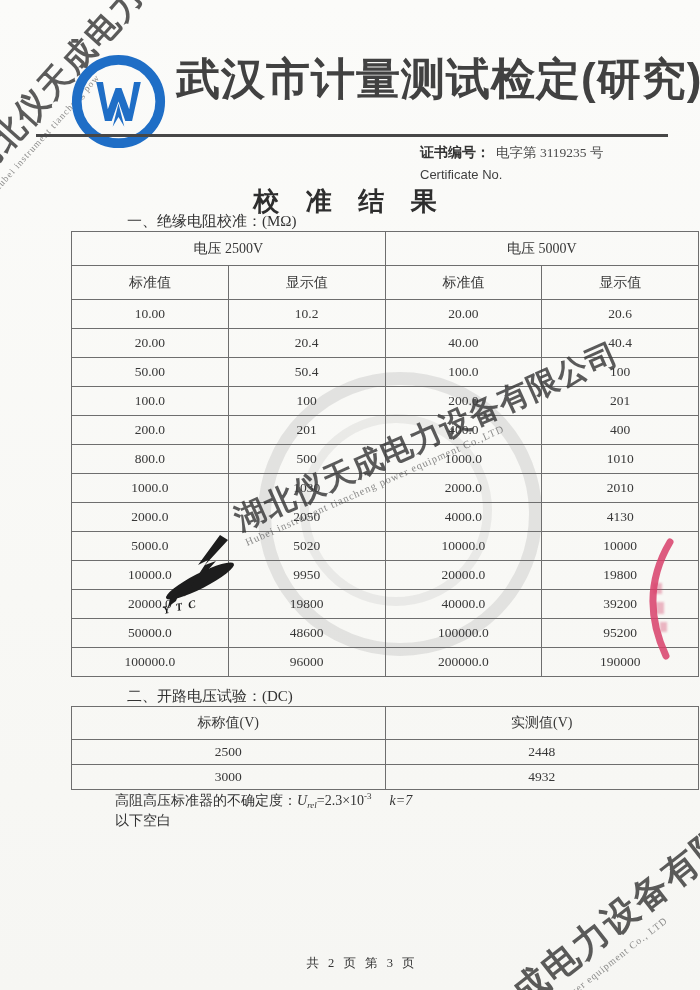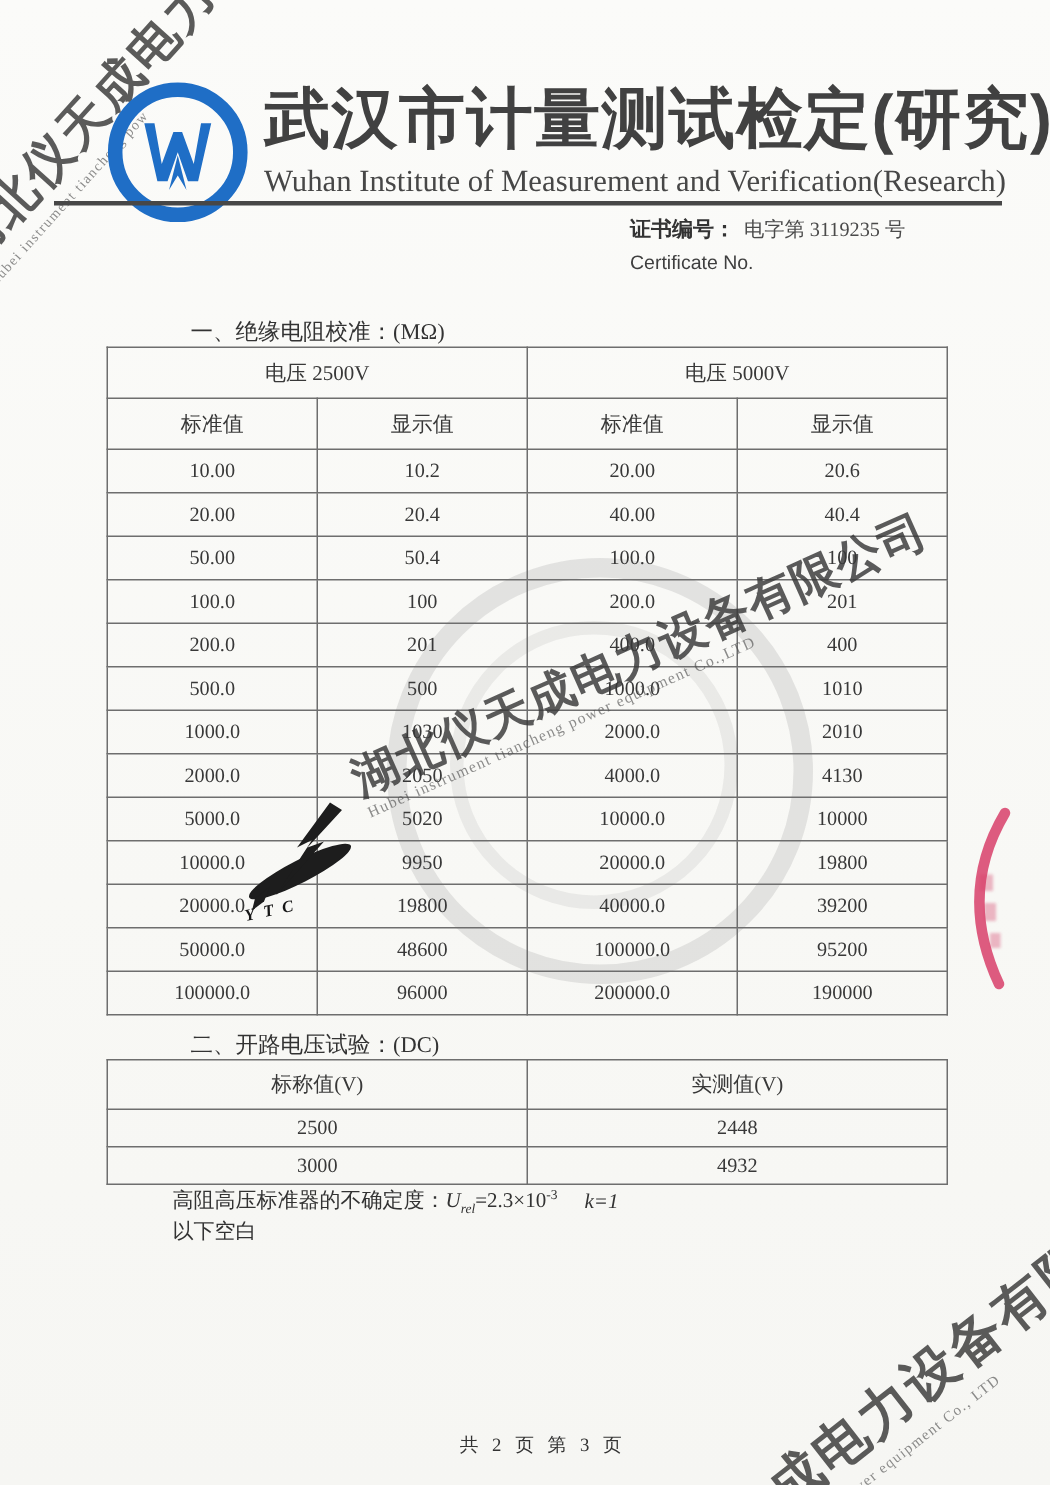--- a/index.html
+++ b/index.html
@@ -33,21 +33,21 @@
   .doc-title {
     position:absolute; left:0; top:184px; width:700px; text-align:center;
     font-size:26px; font-weight:700; letter-spacing:10px; color:#2e2e2e;
   }
   .sec-heading { position:absolute; left:115px; font-size:15px; color:#333; white-space:nowrap;margin-left:12px; }
   #sec1-heading { top:212px; }
   #sec2-heading { top:687px; }
 
   
   table { border-collapse:collapse; table-layout:fixed; background:transparent; }
-  .cal-table { position:absolute; left:71px; width:561px;border-radius:12px; }
+  .cal-table { position:absolute; left:71px; width:628px;border-radius:12px; }
   #table1 { top:231px; }
   #table2 { top:706px; }
   .cal-table th, .cal-table td {
     border:1px solid #6e6e6e; text-align:center; vertical-align:middle;
     font-size:13.5px; font-weight:400; color:#383838; padding:0;
   }
   #table1 thead tr { height:34px; }
   #table1 tbody tr { height:29px;margin-top:28px; }
   #table2 thead tr { height:33px; }
   #table2 tbody tr { height:25px; }
@@ -101,31 +101,31 @@
     <div class="wm-en">Hubei instrument tiancheng pow</div>
   </div>
 
   <svg class="logo" viewBox="0 0 100 100">
     <circle cx="50" cy="50" r="43" fill="none" stroke="#1f6ec6" stroke-width="10"></circle>
     <path d="M27,30 L34,30 L39,58 L47,36 L53,36 L61,58 L66,30 L73,30 L64,70 L57,70 L50,50 L43,70 L36,70 Z" fill="#1f6ec6"></path>
     <path d="M50,52 L44,76 L50,66 L56,76 Z" fill="#1f6ec6"></path>
   </svg>
   <div class="org-block">
     <div class="org-cn">武汉市计量测试检定(研究)所</div>
-    <div class="org-en">Wuhan Institute of Measurement and Verification(Research)</div>
   </div>
   <div class="head-rule"></div>
 
   <div class="cert-block">
     <div class="cert-line">
       <span class="cert-label">证书编号：</span><span class="cert-value">电字第 3119235 号</span>
     </div>
     <div class="cert-en">Certificate No.</div>
   </div>
 
+  <div class="doc-title">校 准 结 果</div>
 
   <div class="sec-heading" id="sec1-heading">一、绝缘电阻校准：(MΩ)</div>
   <table class="cal-table" id="table1">
     <thead>
       <tr>
         <th colspan="2">电压 2500V</th>
         <th colspan="2">电压 5000V</th>
       </tr>
       <tr>
         <th>标准值</th>
@@ -159,21 +159,21 @@
           <td>200.0</td>
           <td>201</td>
         </tr>
         <tr>
           <td>200.0</td>
           <td>201</td>
           <td>400.0</td>
           <td>400</td>
         </tr>
         <tr>
-          <td>500.0</td>
+          <td>800.0</td>
           <td>500</td>
           <td>1000.0</td>
           <td>1010</td>
         </tr>
         <tr>
           <td>1000.0</td>
           <td>1030</td>
           <td>2000.0</td>
           <td>2010</td>
         </tr>
@@ -230,21 +230,21 @@
           <td>2448</td>
         </tr>
         <tr>
           <td>3000</td>
           <td>4932</td>
         </tr>
       </tbody>
   </table>
 
   <div class="note-line" id="uncertainty-line">
-    <span>高阻高压标准器的不确定度：</span><span class="u-sym">U</span><sub>rel</sub><span>=2.3×10</span><sup>-3</sup><span class="k-part">k=1</span>
+    <span>高阻高压标准器的不确定度：</span><span class="u-sym">U</span><sub>rel</sub><span>=2.3×10</span><sup>-3</sup><span class="k-part">k=7</span>
   </div>
   <div class="note-line" id="blank-line">以下空白</div>
 
   <div class="wm" id="wm-center">
     <div class="wm-cn">湖北仪天成电力设备有限公司</div>
     <div class="wm-en">Hubei instrument tiancheng power equipment Co.,LTD</div>
   </div>
 
   <svg id="ytc-stamp" width="100" height="85" viewBox="0 0 100 85">
     <ellipse cx="42" cy="48" rx="38" ry="7.5" transform="rotate(-27 42 48)" fill="#1d1d1d"></ellipse>

